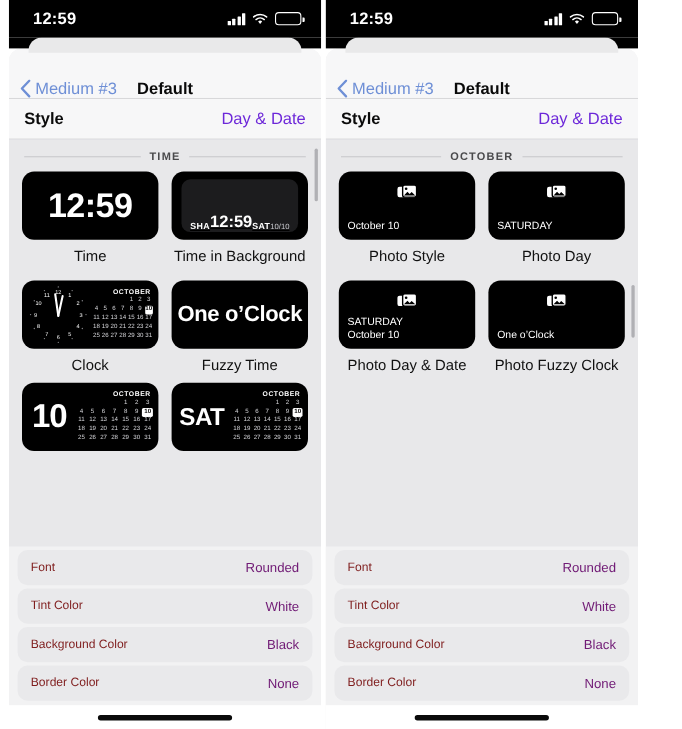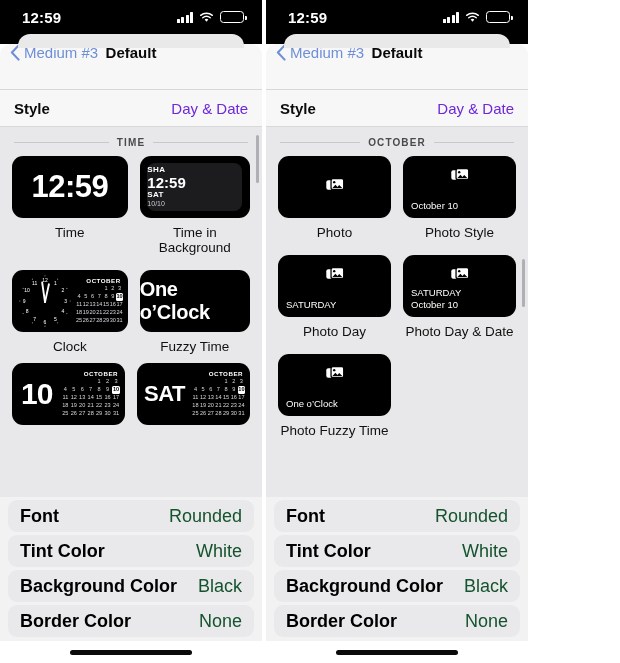--- a/index.html
+++ b/index.html
@@ -2,21 +2,21 @@
 <html><head>
 <meta charset="utf-8">
 <style>
   * { box-sizing: border-box; margin: 0; padding: 0; }
   html, body {
     width: 620px; height: 663px;
     background: #ffffff;
     font-family: "Liberation Sans", sans-serif;
     overflow: hidden;
   }
-  .screens { display: flex; width: 528px; height: 663px; background: #ffffff; }
+  .screens { display: flex; width: 572px; height: 663px; background: #ffffff; margin-left: 8px; }
   .phone {
     position: relative;
     width: 308px; height: 663px;
     background: #ffffff;
     overflow: hidden;
   }
   .phone.right { margin-left: 4px; width: 308px; }
 
   
   .statusbar {
@@ -50,21 +50,21 @@
   }
   .sheet {
     position: absolute; top: 44px; left: 0; right: 0; bottom: 0;
     background: #f2f2f3; border-radius: 12px 12px 0 0; overflow: hidden;
     display: flex; flex-direction: column;
   }
 
   
   .navbar {
     height: 45px; background: #f7f7f8; flex: 0 0 auto;
-    display: flex; align-items: flex-start; position: relative;
+    display: flex; align-items: flex-end; position: relative;
     padding-left: 10px;
   }
   .backbtn { display: flex; align-items: center; gap: 3px; cursor: pointer; }
   .chev { width: 11px; height: 17px; display:block; }
   .backlabel { color: #6e8fd6; font-size: 15px; }
   .navtitle {
     position: absolute; left: 0; right: 0; text-align: center;
     font-size: 15px; font-weight: 700; color: #0a0a0a; pointer-events: none;
   }
   .navsep { height: 1px; background: #d8d8da; }
@@ -98,22 +98,23 @@
     position: relative; overflow: hidden; display: flex;
     align-items: center; justify-content: center;
   }
   .tilelabel { font-size: 13.5px; color: #111; margin: 7px 0 9px; text-align: center; }
 
   
   .bigtime { color: #fff; font-size: 31px; font-weight: 600; letter-spacing: -.5px; }
   .fuzzy { color: #fff; font-size: 20px; font-weight: 700; letter-spacing: -.3px; }
   .innercard {
     width: 86%; height: 78%; background: #1c1c1e; border-radius: 8px;
-    display: flex; flex-direction: column; align-items: flex-start; justify-content: center;
+    display: flex; flex-direction: row; align-items: flex-end; justify-content: center;
     line-height: 1.12;
+    text-decoration: underline;
   }
   .ic-city { color:#fff; font-size: 8px; font-weight: 700; letter-spacing: .4px; }
   .ic-time { color:#fff; font-size: 15px; font-weight: 600; }
   .ic-day  { color:#fff; font-size: 8px; font-weight: 700; letter-spacing: .3px; }
   .ic-date { color:#c9c9cf; font-size: 7px; }
 
   
   .splittile { display: flex; align-items: center; width: 100%; height: 100%; padding: 3px 5px; }
   .analog { position: relative; width: 56px; height: 56px; flex: 0 0 auto; }
   .analog svg { display: block; }
@@ -166,22 +167,22 @@
   
   .settings {
     flex: 0 0 auto; background: #f2f2f3; padding: 0 8px 4px;
     position: relative; z-index: 3;
   }
   .srow {
     height: 32px; background: #e9e9eb; border-radius: 9px;
     display: flex; align-items: center; justify-content: space-between;
     padding: 0 12px; margin-top: 3px;
   }
-  .srow .k { font-size: 18px; font-weight: 700; color: #000000; }
-  .srow .v { font-size: 18px; color: #14532d; }
+  .srow .k { font-size: 11px; font-weight: 400; color: #7f1d1d; }
+  .srow .v { font-size: 12px; color: #701a75; }
 
   .homebar-wrap { height: 22px; background: #ffffff; display:flex; align-items:center; justify-content:center; }
   .homebar { width: 122px; height: 5px; background: #0a0a0a; border-radius: 3px; }
 </style>
 </head>
 <body>
 
 <div class="screens">
 
   <div class="phone left">
@@ -505,31 +506,20 @@
 
       <div class="content" id="right-content">
         <div class="sechead">
             <div class="line"></div>
             <div class="txt">OCTOBER</div>
             <div class="line"></div>
           </div>
           <div class="grid">
             <div class="cell">
               <div class="tile">
-                <span class="photoicon"><svg viewBox="0 0 24 20" width="19" height="15.833333333333334">
-                    <rect x="1" y="4" width="15" height="12" rx="2.5" fill="#fff"></rect>
-                    <rect x="7" y="2" width="16" height="14" rx="2.5" fill="#fff" stroke="#000" stroke-width="1.6"></rect>
-                    <path d="M8.5 14l4-4.2 2.6 2.6 2.2-2.3 4.2 3.9z" fill="#000"></path>
-                    <circle cx="11" cy="6.4" r="1.5" fill="#000"></circle>
-                  </svg></span>
-              </div>
-              <div class="tilelabel">Photo</div>
-            </div>
-            <div class="cell">
-              <div class="tile">
                 <span class="photoicon up"><svg viewBox="0 0 24 20" width="19" height="15.833333333333334">
                     <rect x="1" y="4" width="15" height="12" rx="2.5" fill="#fff"></rect>
                     <rect x="7" y="2" width="16" height="14" rx="2.5" fill="#fff" stroke="#000" stroke-width="1.6"></rect>
                     <path d="M8.5 14l4-4.2 2.6 2.6 2.2-2.3 4.2 3.9z" fill="#000"></path>
                     <circle cx="11" cy="6.4" r="1.5" fill="#000"></circle>
                   </svg></span>
                 <div class="phototext">
                   <div>October 10</div>
                 </div>
               </div>
@@ -569,21 +559,21 @@
                 <span class="photoicon up"><svg viewBox="0 0 24 20" width="19" height="15.833333333333334">
                     <rect x="1" y="4" width="15" height="12" rx="2.5" fill="#fff"></rect>
                     <rect x="7" y="2" width="16" height="14" rx="2.5" fill="#fff" stroke="#000" stroke-width="1.6"></rect>
                     <path d="M8.5 14l4-4.2 2.6 2.6 2.2-2.3 4.2 3.9z" fill="#000"></path>
                     <circle cx="11" cy="6.4" r="1.5" fill="#000"></circle>
                   </svg></span>
                 <div class="phototext">
                   <div>One o’Clock</div>
                 </div>
               </div>
-              <div class="tilelabel">Photo Fuzzy Time</div>
+              <div class="tilelabel">Photo Fuzzy Clock</div>
             </div>
           </div>
           <div class="scrollbar" style="top:132px;height:48px;"></div>
       </div>
 
       <div class="settings" id="settings-right">
           <div class="srow">
             <span class="k">Font</span>
             <span class="v">Rounded</span>
           </div>

